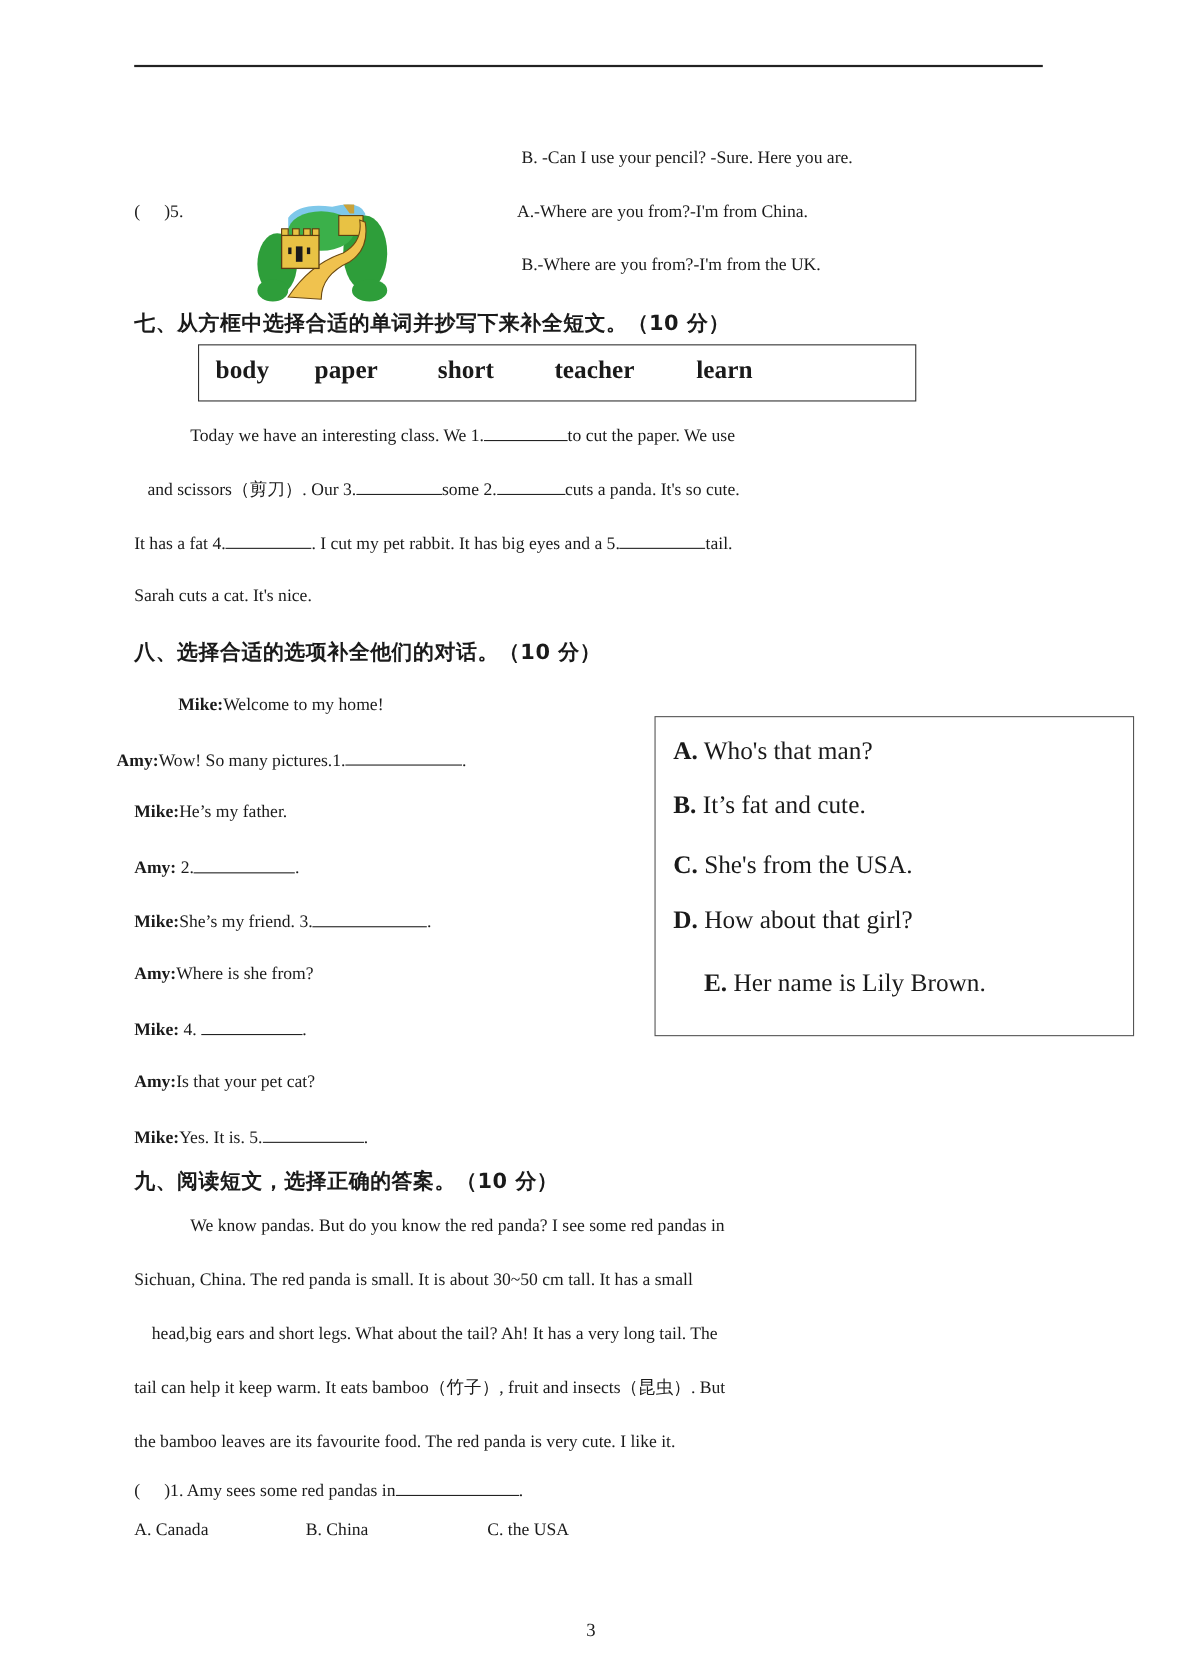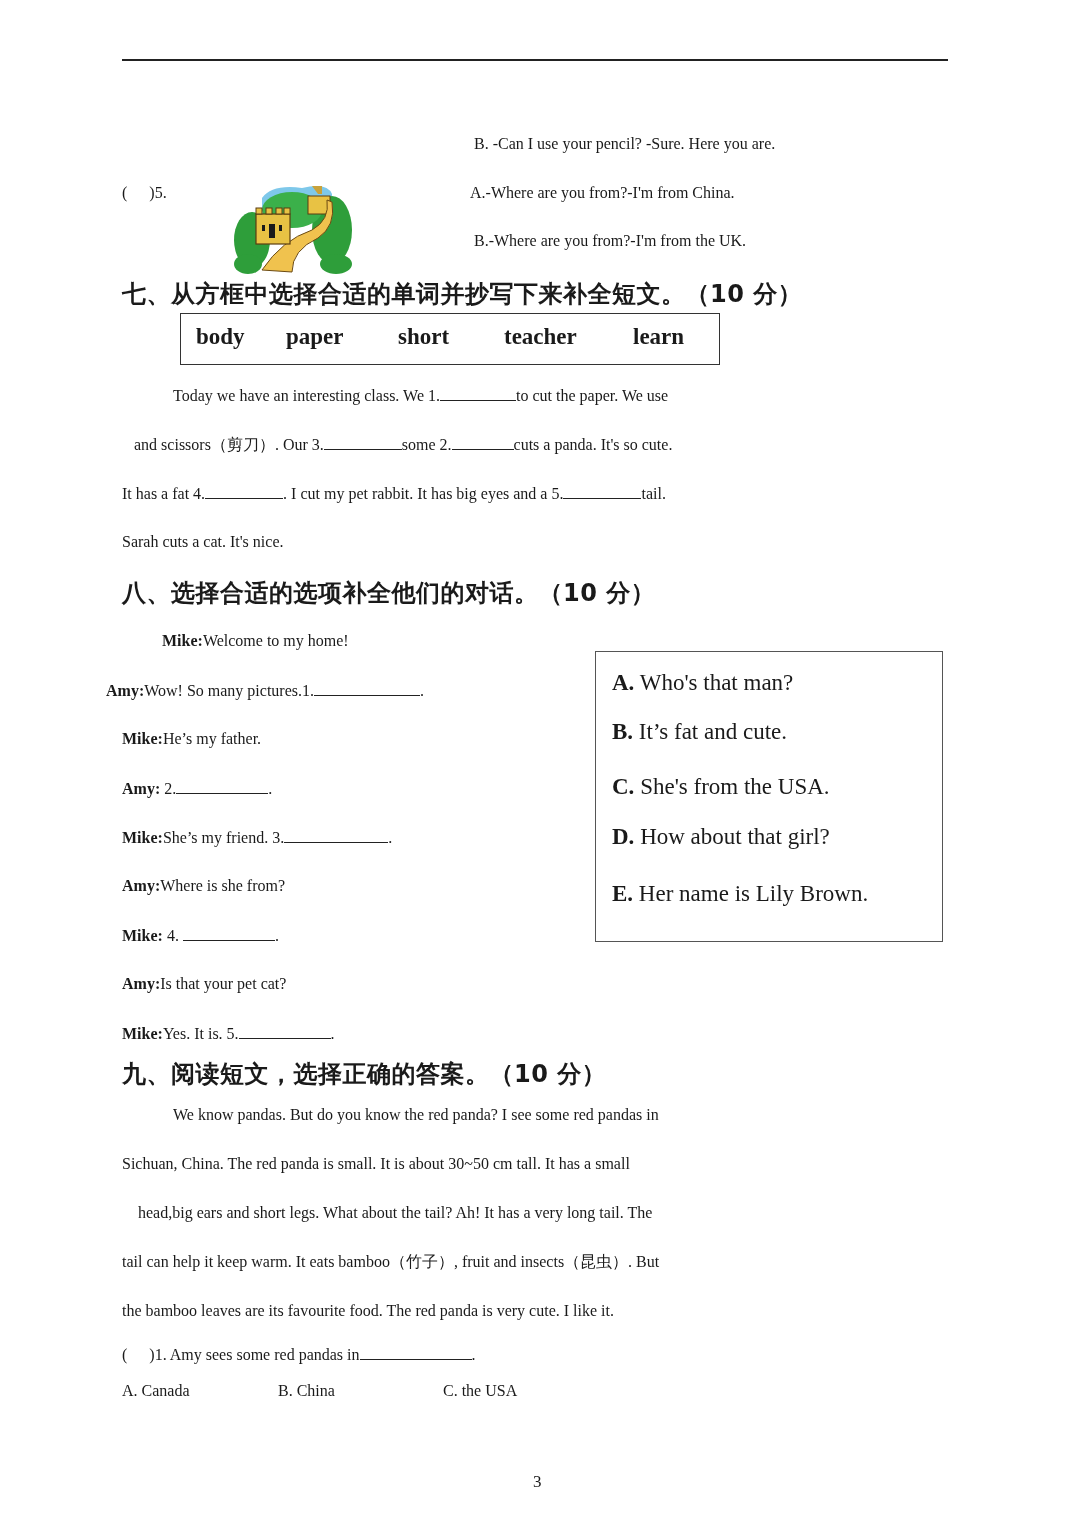--- a/index.html
+++ b/index.html
@@ -4,31 +4,31 @@
   <style>
     html, body { margin:0; padding:0; background:#ffffff; }
     body {
       width:1080px; height:1524px; position:relative; overflow:hidden;
       font-family: "Liberation Serif", "DejaVu Serif", serif;
       color:#1a1a1a;
     }
     .abs { position:absolute; white-space:nowrap; }
     .top-rule { position:absolute; left:122px; top:59px; width:826px; height:2px; background:#222; }
     .line { font-size:16px; line-height:30px; }
-    .heading { font-size:24px; font-weight:bold; line-height:32px; letter-spacing:0.5px;text-align:right; }
+    .heading { font-size:19px; font-weight:bold; line-height:32px; letter-spacing:0.5px;text-align:right; }
     .heading .cn { font-family: "DejaVu Sans", sans-serif; font-weight:bold; }
     .word-box {
-      position:absolute; left:180px; top:313px; width:540px; height:52px;
+      position:absolute; left:180px; top:313px; width:653px; height:52px;
       border:1.5px solid #333; box-sizing:border-box;
     }
     .word-box span { position:absolute; top:10px; font-size:23px; font-weight:bold; }
     .blank { display:inline-block; border-bottom:1.5px solid #222; height:20px; vertical-align:baseline; }
     .spk { font-weight:bold; }
     .opt-box {
-      position:absolute; left:595px; top:651px; width:348px; height:291px;
+      position:absolute; left:595px; top:651px; width:436px; height:291px;
       border:1.5px solid #555; box-sizing:border-box;
     }
     .opt { position:absolute; left:16px; font-size:23px; white-space:nowrap; }
     .opt b { font-weight:bold; }
     .page-num { position:absolute; left:533px; top:1472px; font-size:17px; }
     .illus { position:absolute; left:232px; top:180px; width:122px; height:96px; }
   </style>
 </head>
 <body>
 
@@ -116,21 +116,21 @@
 </div>
 <div class="abs line" style="left:122px; top:1018px;">
   <span class="spk">Mike:</span><span>Yes. It is. 5.</span><span class="blank" style="width:92px;"></span>.
 </div>
 
 <div class="opt-box">
   <div class="opt" style="top:18px;"><b>A.</b><span> Who's that man?</span></div>
   <div class="opt" style="top:67px;"><b>B.</b><span> It’s fat and cute.</span></div>
   <div class="opt" style="top:122px;"><b>C.</b><span> She's from the USA.</span></div>
   <div class="opt" style="top:172px;"><b>D.</b><span> How about that girl?</span></div>
-  <div class="opt" style="top:229px;"><b>E.</b><span> Her name is Lily Brown.</span></div>
+  <div class="opt" style="top:229px;margin-left:28px;"><b>E.</b><span> Her name is Lily Brown.</span></div>
 </div>
 
 <div class="abs heading" style="left:122px; top:1058px;">
   <span class="cn">九、阅读短文，选择正确的答案。（10 分）</span>
 </div>
 
 <div class="abs line" style="left:173px; top:1100px;">We know pandas. But do you know the red panda? I see some red pandas in</div>
 <div class="abs line" style="left:122px; top:1149px;">Sichuan, China. The red panda is small. It is about 30~50 cm tall. It has a small</div>
 <div class="abs line" style="left:138px; top:1198px;">head,big ears and short legs. What about the tail? Ah! It has a very long tail. The</div>
 <div class="abs line" style="left:122px; top:1247px;">tail can help it keep warm. It eats bamboo（竹子）, fruit and insects（昆虫）. But</div>

